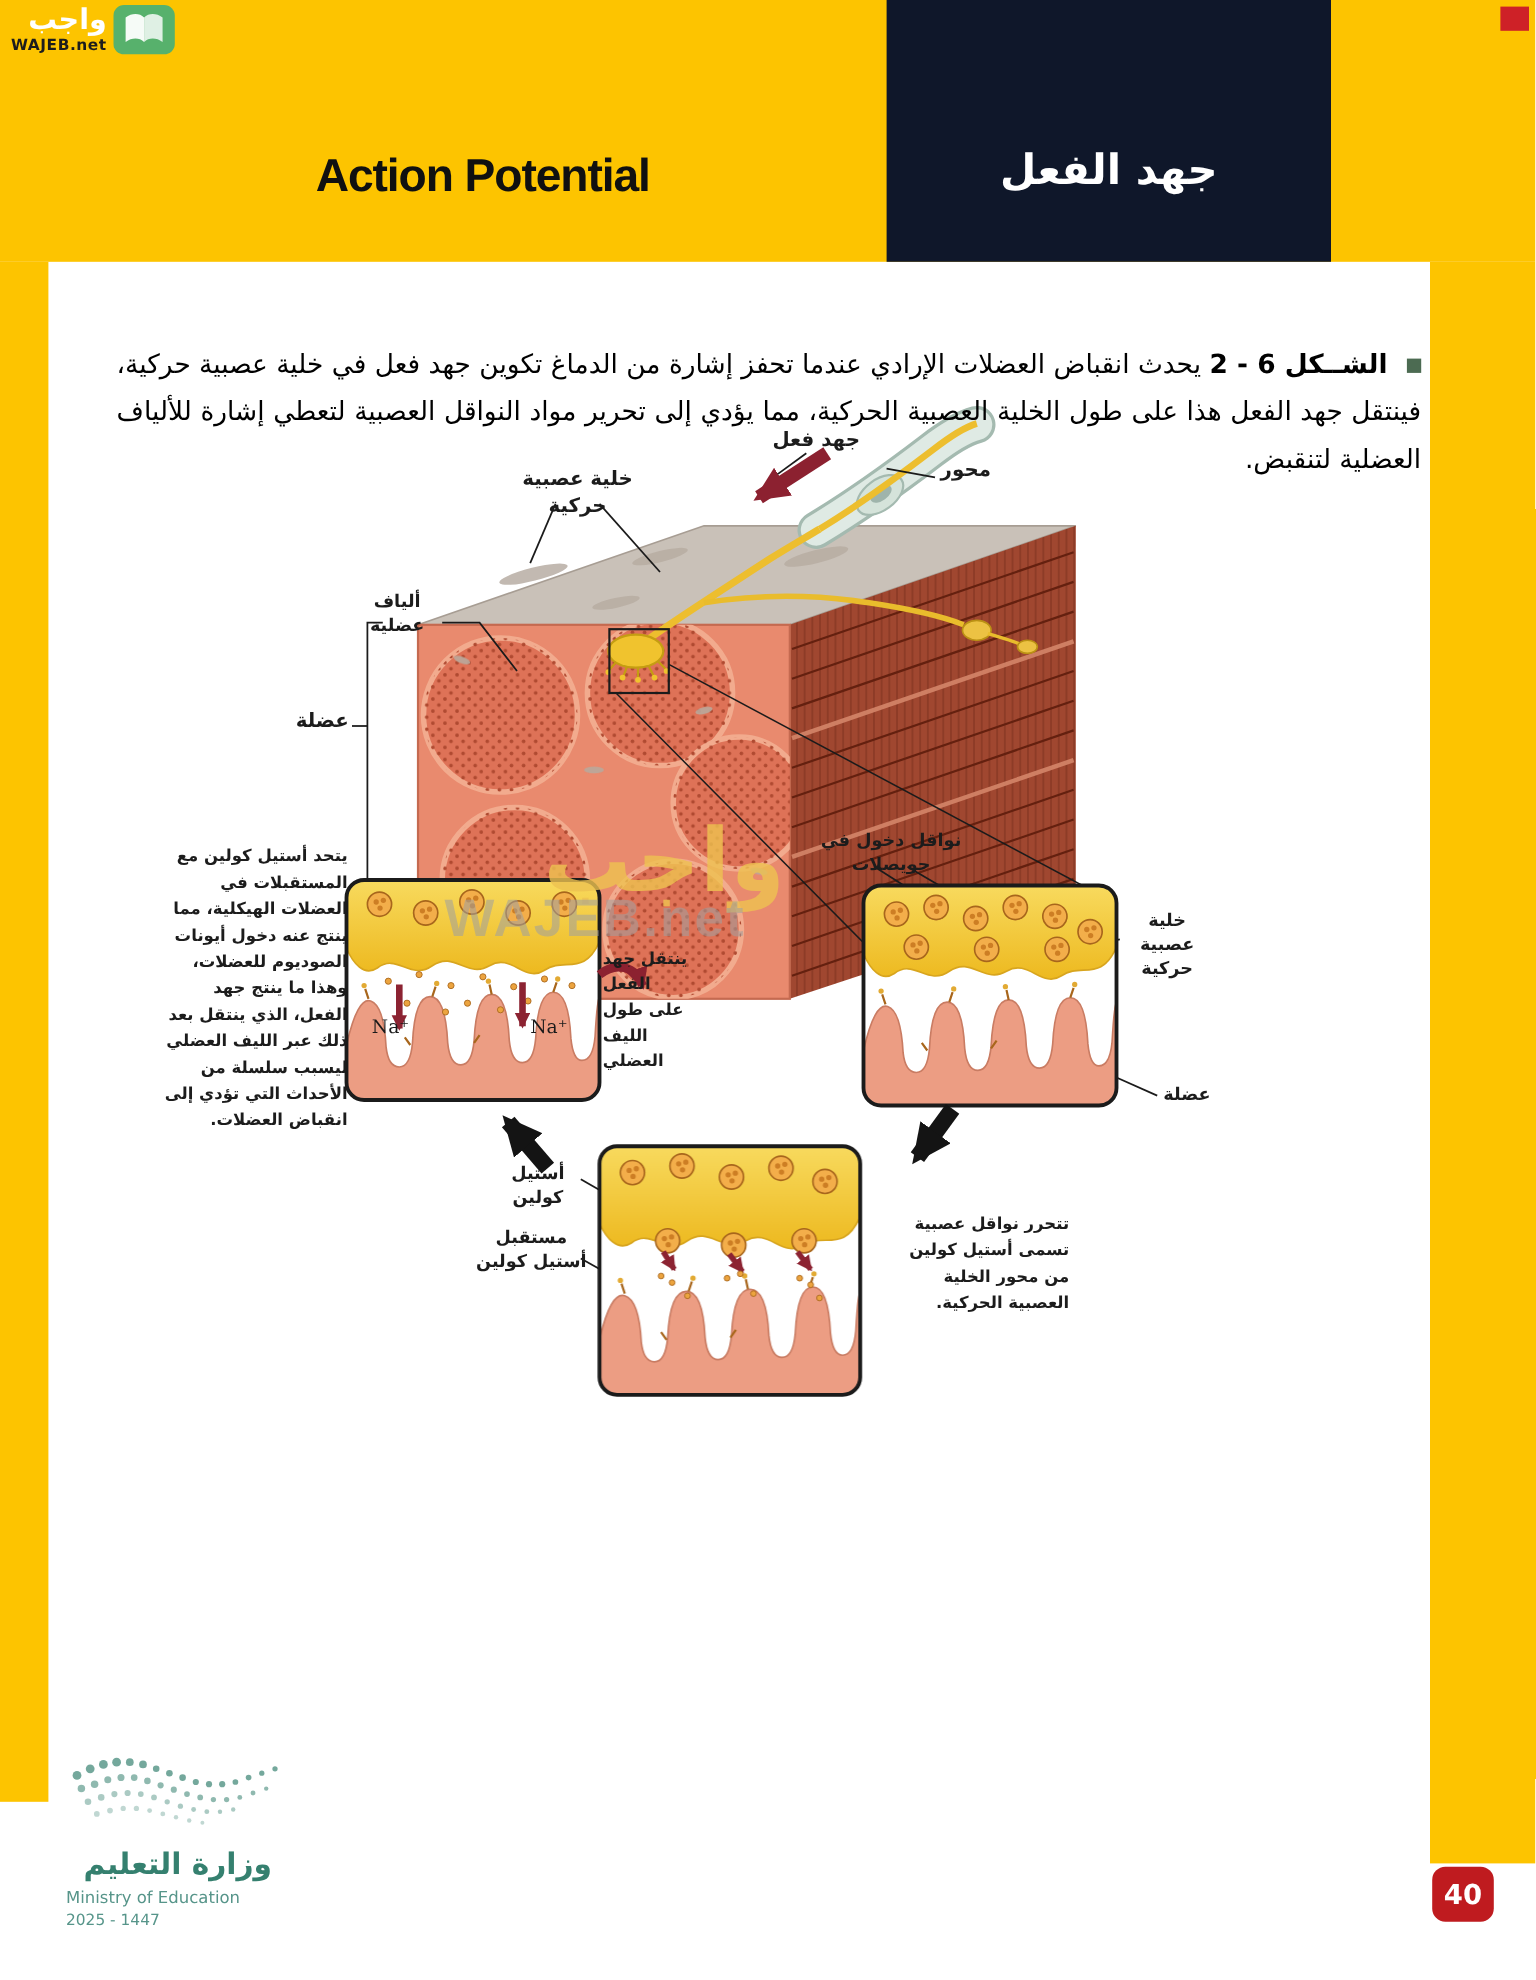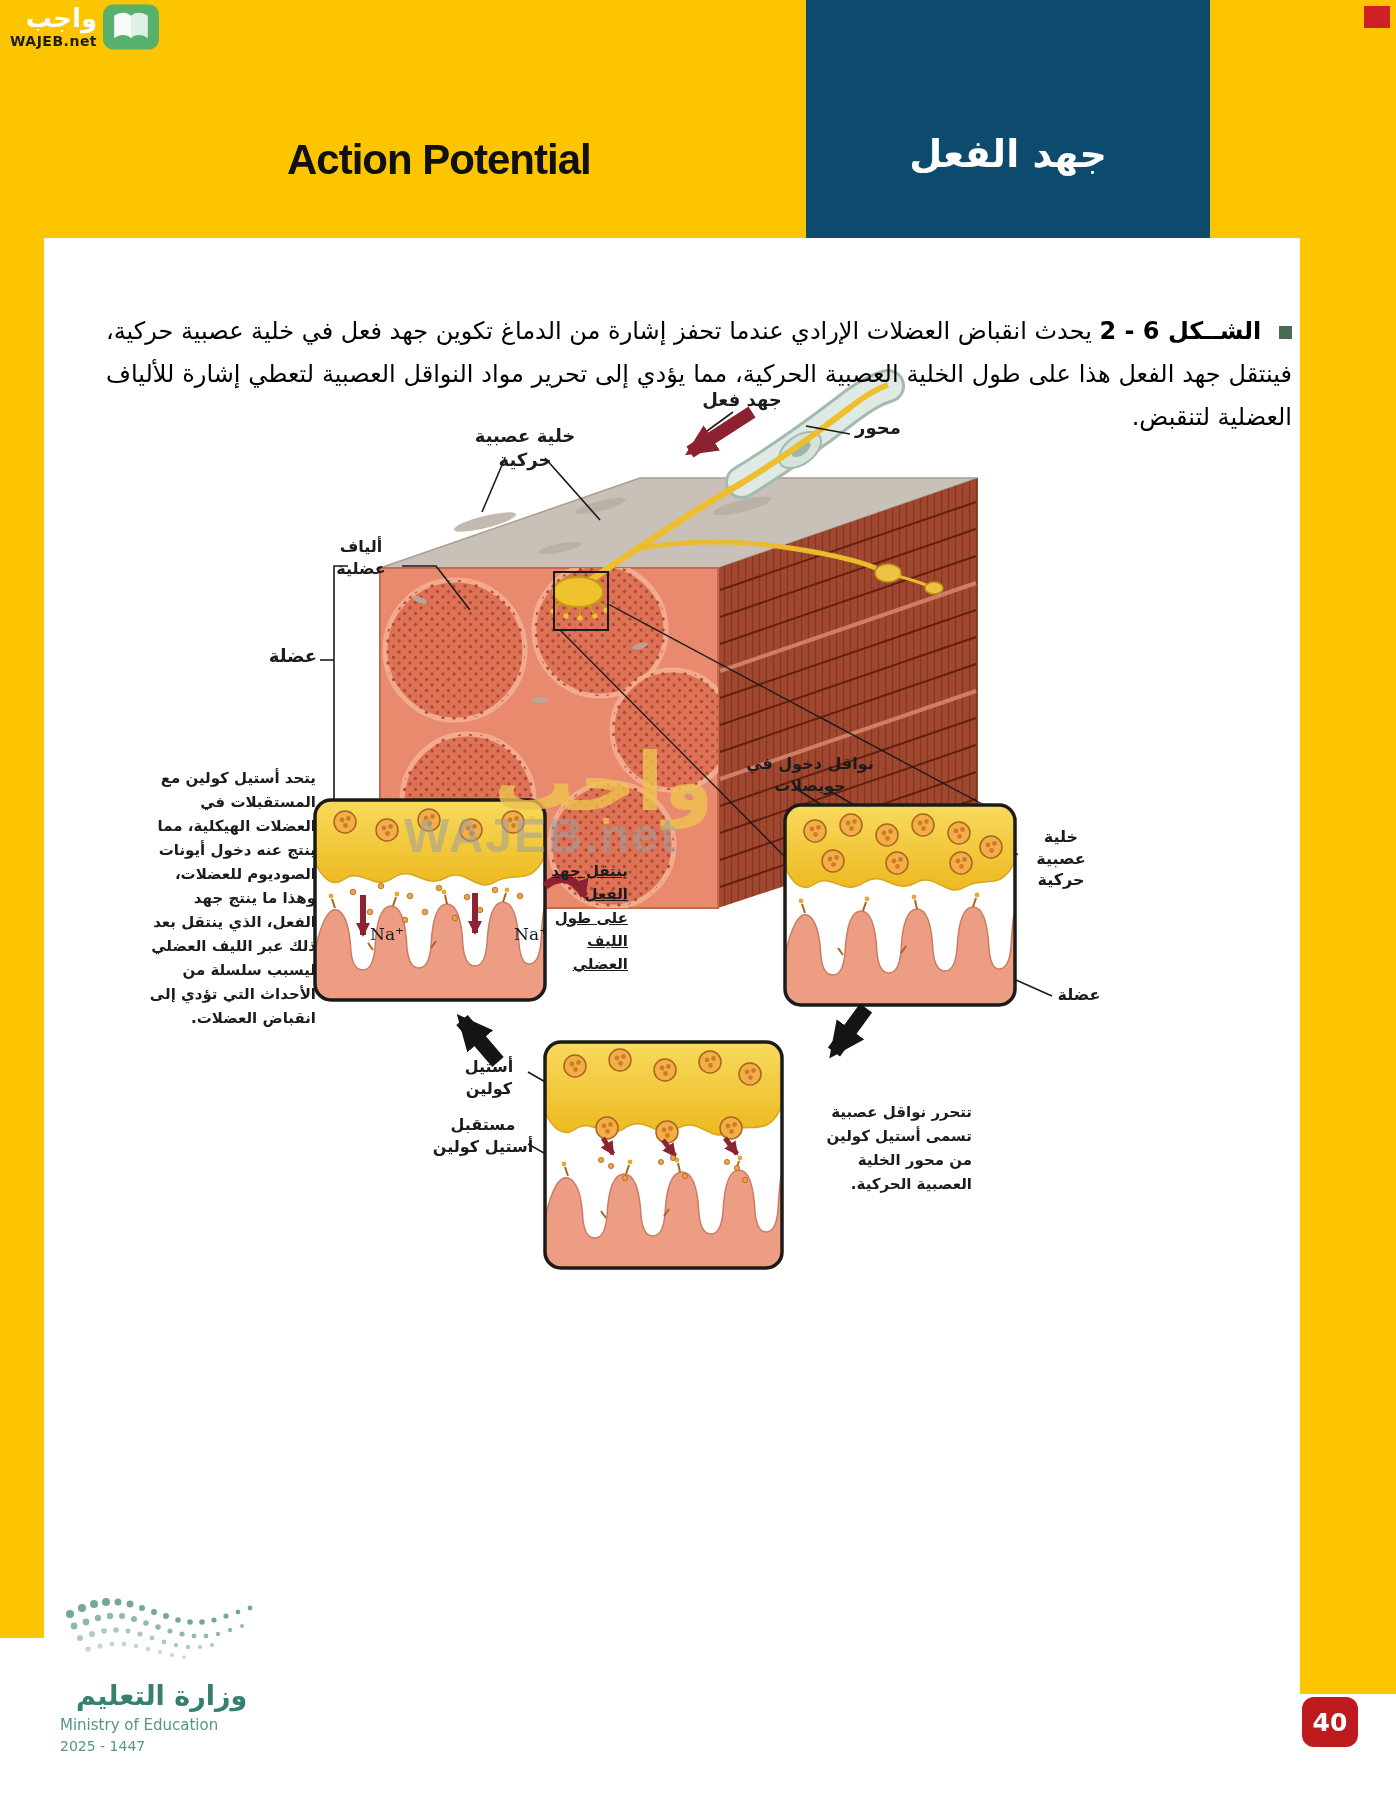--- a/index.html
+++ b/index.html
@@ -7,21 +7,21 @@
   .page{position:relative;width:1396px;height:1800px;background:#ffffff;overflow:hidden;}
 
   
   .band{position:absolute;background:#fdc400;z-index:0;}
   .band-top{left:0;top:0;width:1396px;height:238px;}
   .band-left{left:0;top:238px;width:44px;height:1400px;}
   .band-right{left:1300px;top:238px;width:96px;height:1456px;}
   .corner-red{position:absolute;left:1364px;top:6px;width:26px;height:22px;background:#ce2127;z-index:2;}
 
   
-  .black-box{position:absolute;left:806px;top:0;width:404px;height:238px;background:#0c4a6e;z-index:1;
+  .black-box{position:absolute;left:806px;top:0;width:404px;height:238px;background:#0f172a;z-index:1;
              display:flex;justify-content:center;align-items:center;padding-top:70px;box-sizing:border-box;}
   .title-ar{color:#ffffff;font-size:38px;font-weight:bold;direction:rtl;}
   .title-en{position:absolute;left:287px;top:136px;font-size:42px;font-weight:bold;color:#101010;
             letter-spacing:-1px;z-index:2;font-family:"Liberation Sans", sans-serif;}
 
   
   .wajeb{position:absolute;left:10px;top:4px;z-index:2;display:flex;flex-direction:row;align-items:flex-start;gap:6px;}
   .wajeb-ar{color:#ffffff;font-size:26px;font-weight:bold;direction:rtl;line-height:1.1;}
   .wajeb-en{color:#1d1d1d;font-size:14px;font-weight:bold;letter-spacing:.5px;}
 
@@ -38,23 +38,23 @@
   .lbl-mn{left:455px;top:424px;width:140px;font-size:18px;}
   .lbl-fibers{left:326px;top:536px;width:70px;font-size:16px;}
   .lbl-muscle{left:264px;top:644px;width:58px;font-size:18px;}
   .lbl-ves{left:728px;top:753px;width:164px;font-size:16px;}
   .lbl-mn2{left:1018px;top:826px;width:86px;font-size:16px;}
   .lbl-muscle2{left:1048px;top:984px;width:62px;font-size:16px;}
   .lbl-ach{left:444px;top:1056px;width:90px;font-size:16px;}
   .lbl-rec{left:432px;top:1114px;width:102px;font-size:16px;}
   .note{position:absolute;direction:rtl;font-weight:bold;color:#1c1c1c;z-index:3;}
   .note-left{left:146px;top:766px;width:170px;font-size:15px;text-align:right;line-height:1.6;}
-  .note-mid{left:548px;top:860px;width:80px;font-size:15px;text-align:right;line-height:1.55;text-decoration:underline;}
+  .note-mid{left:548px;top:860px;width:80px;font-size:15px;text-align:left;line-height:1.55;}
   .note-release{left:812px;top:1100px;width:160px;font-size:15px;text-align:right;line-height:1.6;}
-  .na{position:absolute;font-family:"DejaVu Serif", serif;font-size:17px;color:#1a1a1a;z-index:3;direction:ltr;margin-left:32px;}
+  .na{position:absolute;font-family:"DejaVu Serif", serif;font-size:17px;color:#1a1a1a;z-index:3;direction:ltr;}
   .na1{left:338px;top:924px;}
   .na2{left:482px;top:924px;}
 
   
   .wm-ar{position:absolute;left:494px;top:736px;font-size:80px;font-weight:bold;color:#eec251;opacity:.8;
          direction:rtl;z-index:2;}
   .wm-en{position:absolute;left:404px;top:808px;font-size:48px;font-weight:bold;color:#a0a0a0;opacity:.55;
          letter-spacing:2px;z-index:2;font-family:"Liberation Sans", sans-serif;}
   .ministry-ar{position:absolute;left:60px;top:1680px;font-size:27px;font-weight:bold;color:#35806f;direction:rtl;z-index:2;margin-left:16px;}
   .ministry-en{position:absolute;left:60px;top:1716px;font-size:15px;color:#57958a;z-index:2;}

